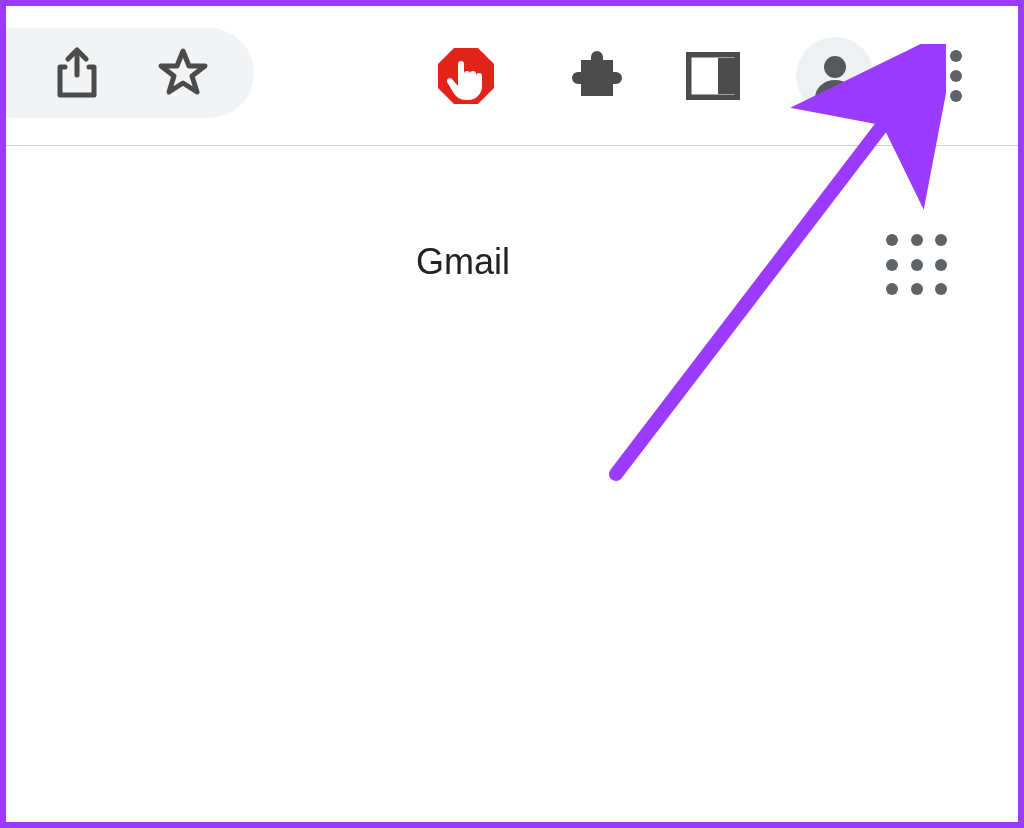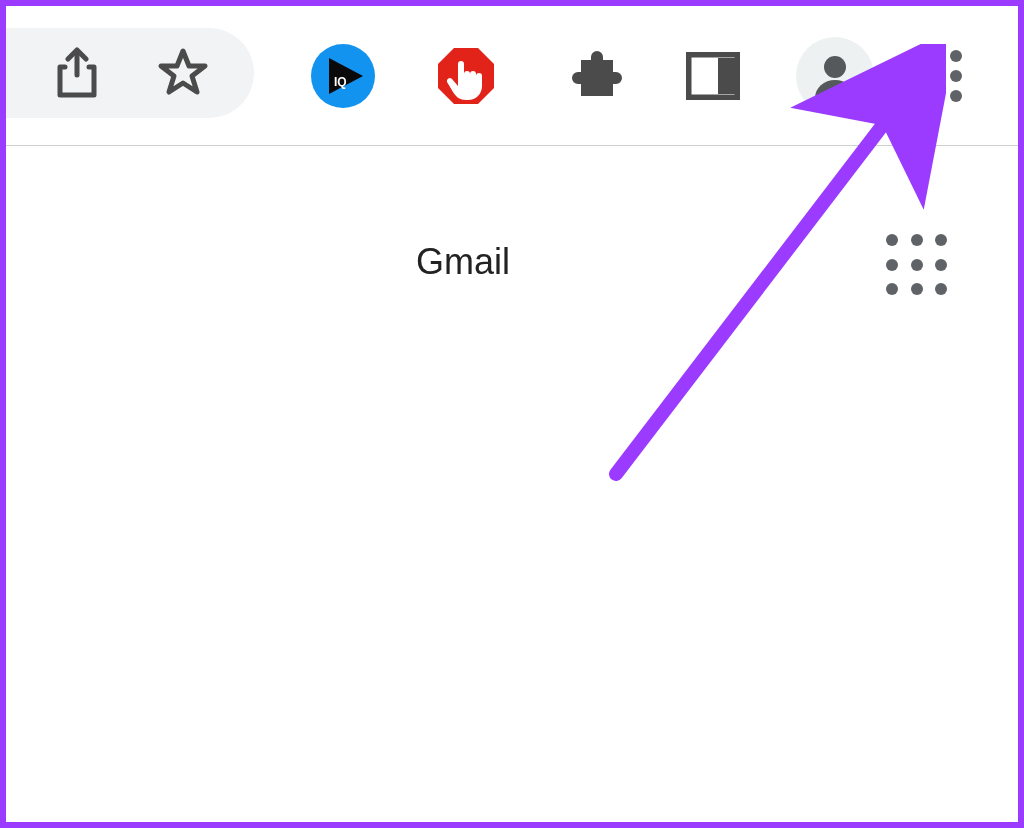--- a/index.html
+++ b/index.html
@@ -130,27 +130,20 @@
           <path d="M11 20 H6 V48 H40 V20 H35" stroke="#4b4b4b" stroke-width="5" fill="none" stroke-linecap="round" stroke-linejoin="round"></path>
         </svg>
       </div>
       <div class="icon-slot">
         <svg width="52" height="52" viewBox="0 0 52 52">
           <path d="M26 4 L32 19 L48 19 L35 29 L40 45 L26 36 L12 45 L17 29 L4 19 L20 19 Z" fill="none" stroke="#4b4b4b" stroke-width="5" stroke-linejoin="round"></path>
         </svg>
       </div>
     </div>
 
-    <div class="icon-slot big-slot abs ext-iq">
-      <svg width="64" height="64" viewBox="0 0 64 64">
-        <circle cx="32" cy="32" r="32" fill="#1393f0"></circle>
-        <polygon points="18,14 52,32 18,50" fill="#0a0a0a"></polygon>
-        <text x="23" y="42" font-size="12" font-weight="bold" fill="#ffffff" font-family="Arial">IQ</text>
-      </svg>
-    </div>
 
     <div class="icon-slot big-slot abs ext-hand">
       <svg width="64" height="64" viewBox="0 0 64 64">
         <polygon points="20,4 44,4 60,20 60,44 44,60 20,60 4,44 4,20" fill="#e2231a"></polygon>
         <path d="M24 36 V20 a3 3 0 0 1 6 0 V30 a3 3 0 0 1 6 0 V30 a3 3 0 0 1 6 0 V32 a3 3 0 0 1 6 0 V42 c0 8 -6 14 -14 14 h-2 c-6 0 -10 -3 -13 -8 l-6 -10 a3 3 0 0 1 5 -3 l6 7 Z" fill="#ffffff"></path>
       </svg>
     </div>
 
     <div class="icon-slot big-slot abs ext-puzzle">
       <svg width="56" height="56" viewBox="0 0 56 56">

